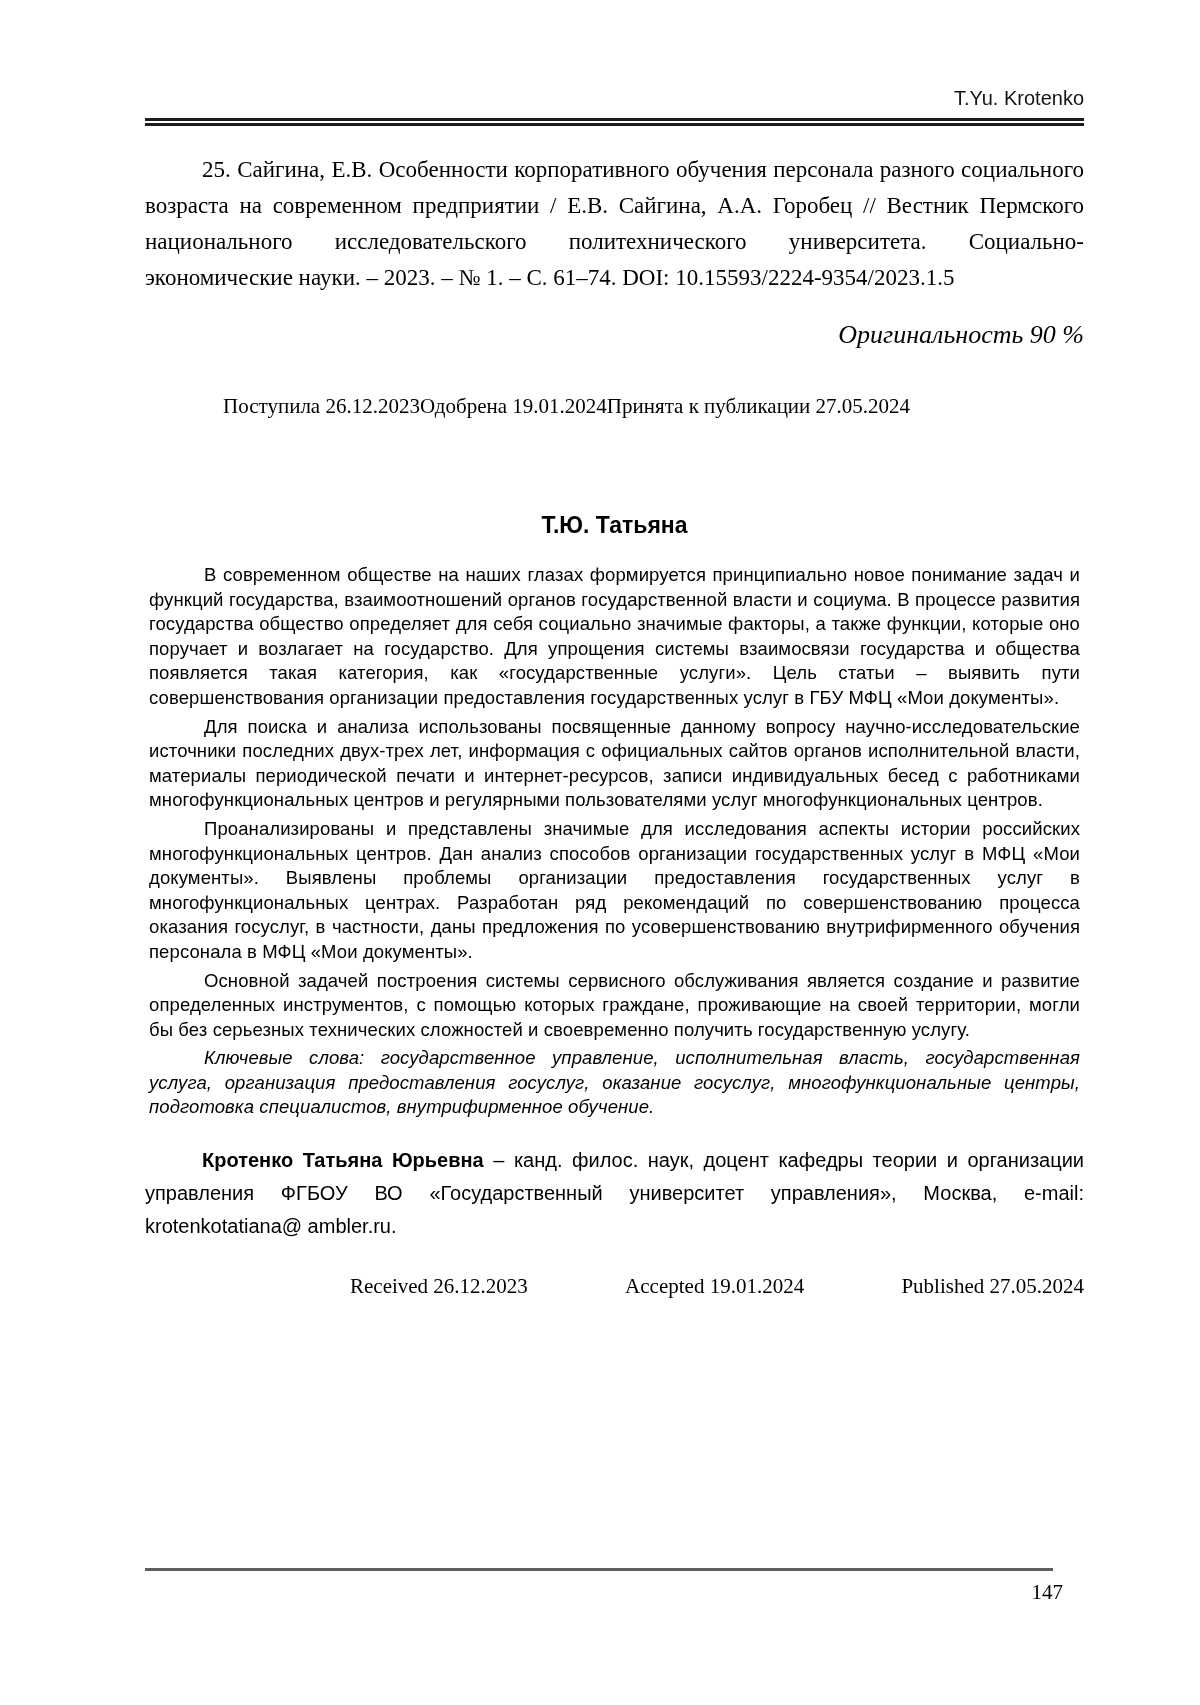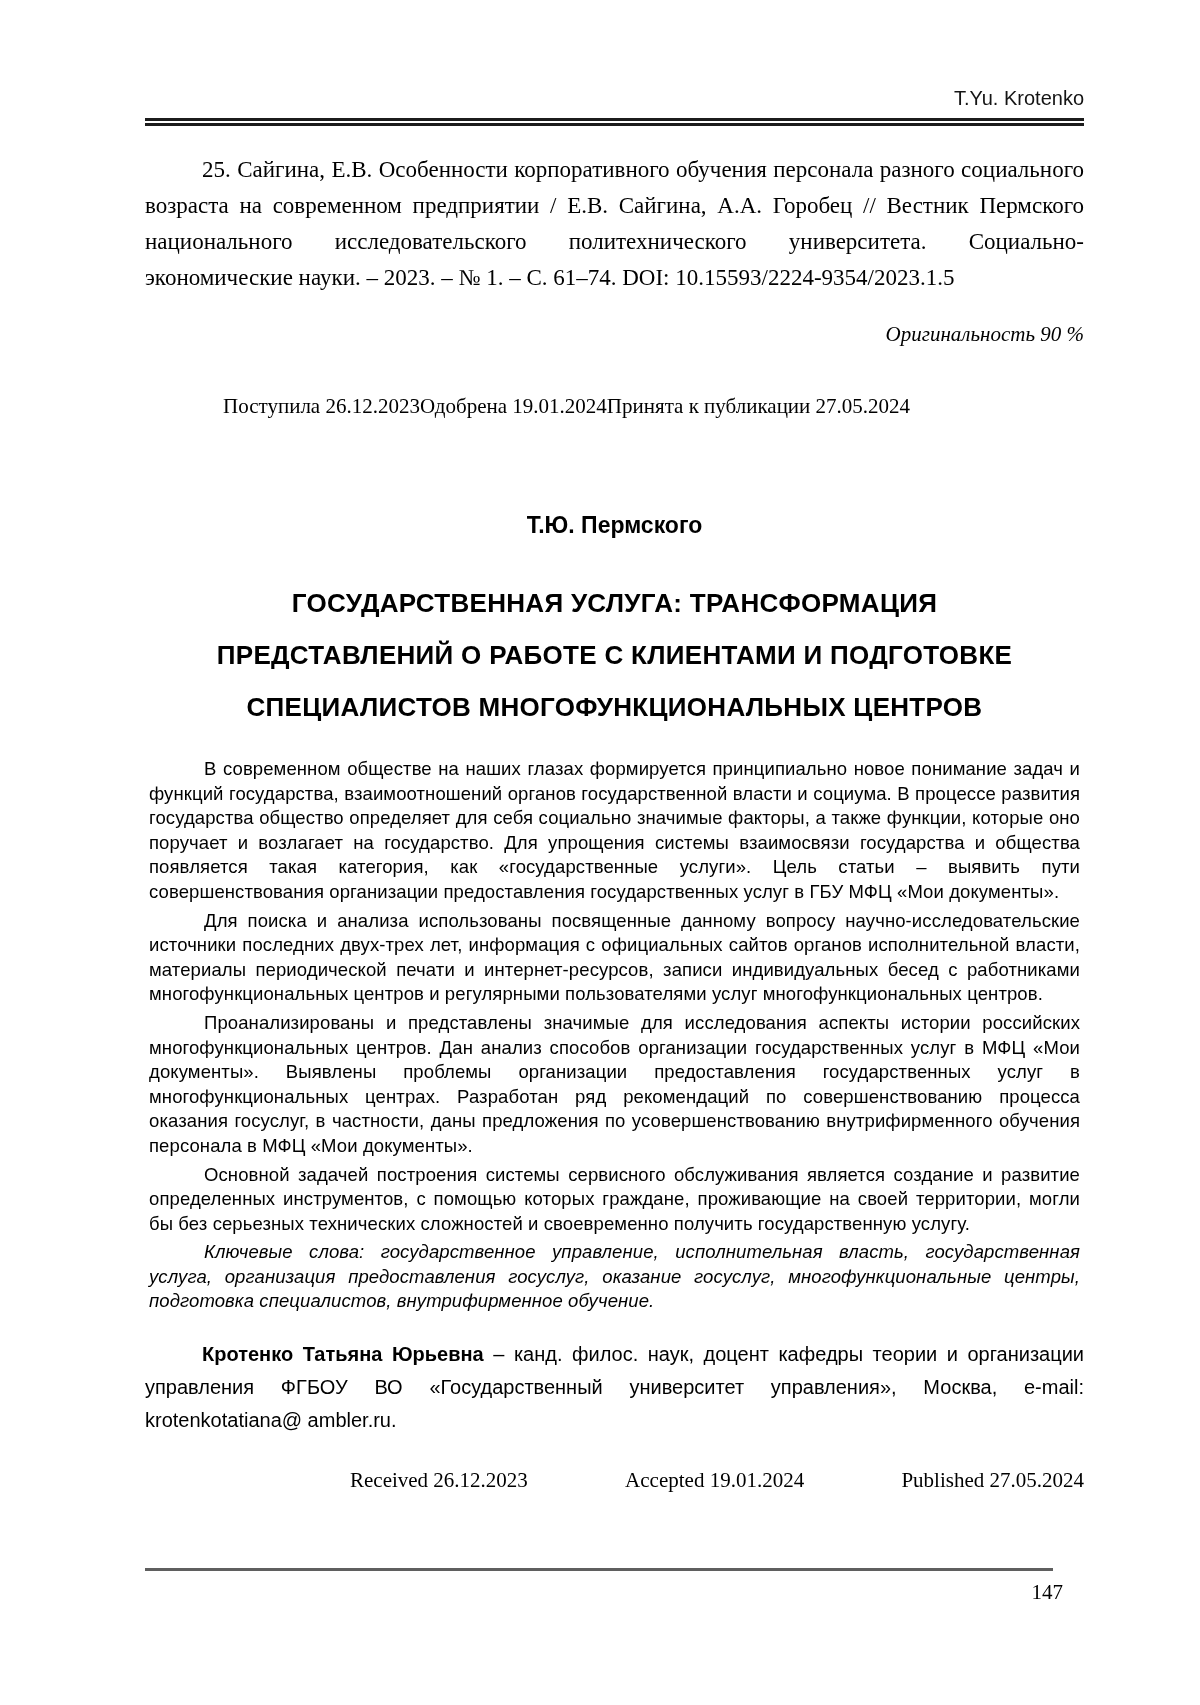--- a/index.html
+++ b/index.html
@@ -30,21 +30,21 @@
     margin:26px 0 0;
     font-family:"Liberation Serif", serif;
     font-size:23px; line-height:36px;
     text-align:justify; text-indent:57px;
   }
 
   .originality {
     margin:26px 0 0;
     font-family:"Liberation Serif", serif;
     font-style:italic;
-    font-size:21px; line-height:25px;
+    font-size:26px; line-height:25px;
     text-align:right;
   }
 
   .dates-ru {
     margin-top:46px;
     display:flex; justify-content:flex-start;
     padding-left:78px;
     font-family:"Liberation Serif", serif;
     font-size:21px; line-height:26px;
   }
@@ -117,27 +117,22 @@
     <p class="reference">25. Сайгина, Е.В. Особенности корпоративного обучения персонала разного социального возраста на современном предприятии / Е.В. Сайгина, А.А. Горобец // Вестник Пермского национального исследовательского политехнического университета. Социально-экономические науки. – 2023. – № 1. – С. 61–74. DOI: 10.15593/2224-9354/2023.1.5</p>
 
     <p class="originality">Оригинальность 90 %</p>
 
     <div class="dates-ru">
       <span>Поступила 26.12.2023</span>
       <span>Одобрена 19.01.2024</span>
       <span>Принята к публикации 27.05.2024</span>
     </div>
 
-    <div class="author-head">Т.Ю. Пермского</div>
+    <div class="author-head">Т.Ю. Татьяна</div>
 
-    <h1 class="article-title">
-      <div>ГОСУДАРСТВЕННАЯ УСЛУГА: ТРАНСФОРМАЦИЯ</div>
-      <div>ПРЕДСТАВЛЕНИЙ О РАБОТЕ С КЛИЕНТАМИ И ПОДГОТОВКЕ</div>
-      <div>СПЕЦИАЛИСТОВ МНОГОФУНКЦИОНАЛЬНЫХ ЦЕНТРОВ</div>
-    </h1>
 
     <div class="abstract">
       <p>В современном обществе на наших глазах формируется принципиально новое понимание задач и функций государства, взаимоотношений органов государственной власти и социума. В процессе развития государства общество определяет для себя социально значимые факторы, а также функции, которые оно поручает и возлагает на государство. Для упрощения системы взаимосвязи государства и общества появляется такая категория, как «государственные услуги». Цель статьи – выявить пути совершенствования организации предоставления государственных услуг в ГБУ МФЦ «Мои документы».</p>
       <p>Для поиска и анализа использованы посвященные данному вопросу научно-исследовательские источники последних двух-трех лет, информация с официальных сайтов органов исполнительной власти, материалы периодической печати и интернет-ресурсов, записи индивидуальных бесед с работниками многофункциональных центров и регулярными пользователями услуг многофункциональных центров.</p>
       <p>Проанализированы и представлены значимые для исследования аспекты истории российских многофункциональных центров. Дан анализ способов организации государственных услуг в МФЦ «Мои документы». Выявлены проблемы организации предоставления государственных услуг в многофункциональных центрах. Разработан ряд рекомендаций по совершенствованию процесса оказания госуслуг, в частности, даны предложения по усовершенствованию внутрифирменного обучения персонала в МФЦ «Мои документы».</p>
       <p>Основной задачей построения системы сервисного обслуживания является создание и развитие определенных инструментов, с помощью которых граждане, проживающие на своей территории, могли бы без серьезных технических сложностей и своевременно получить государственную услугу.</p>
       <p class="keywords"><span>Ключевые слова:</span><span> государственное управление, исполнительная власть, государственная услуга, организация предоставления госуслуг, оказание госуслуг, многофункциональные центры, подготовка специалистов, внутрифирменное обучение.</span></p>
     </div>
 
     <p class="author-info"><span class="author-name">Кротенко Татьяна Юрьевна</span><span> – канд. филос. наук, доцент кафедры теории и организации управления ФГБОУ ВО «Государственный университет управления», Москва, e-mail: krotenkotatiana@ ambler.ru.</span></p>

